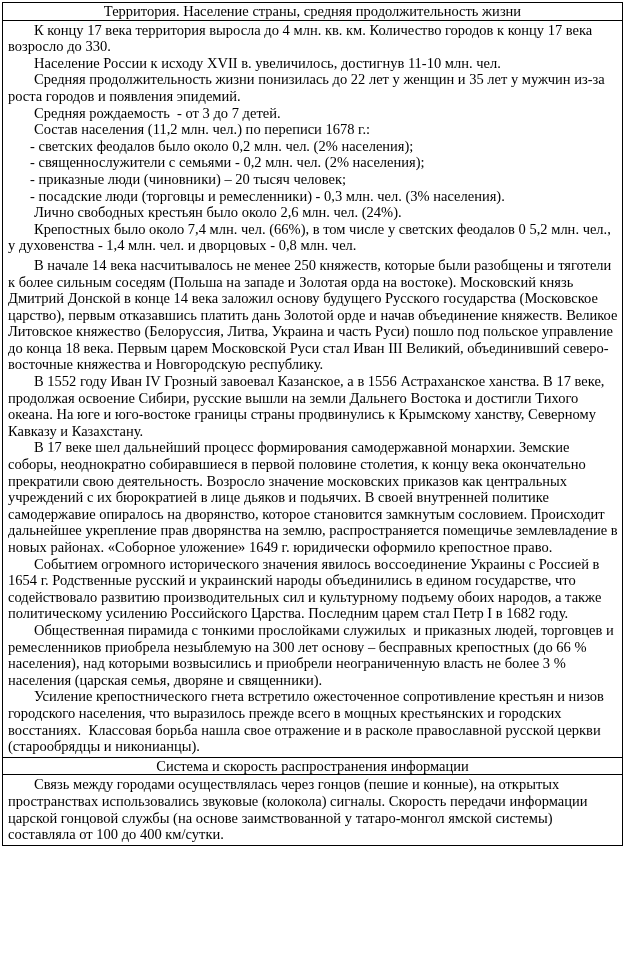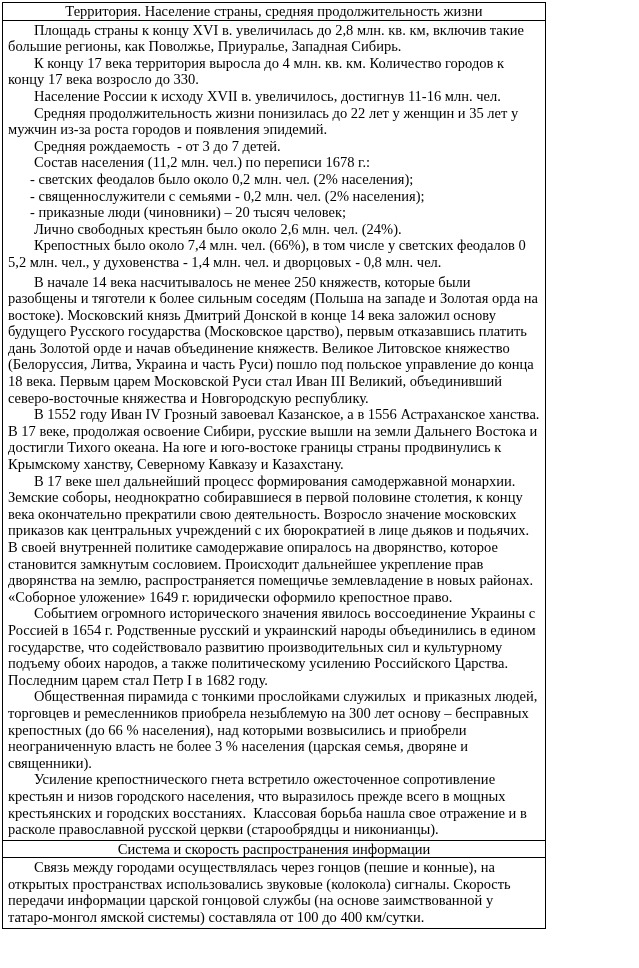--- a/index.html
+++ b/index.html
@@ -14,21 +14,21 @@
     font-family: "Liberation Serif", "DejaVu Serif", serif;
     font-size: 14.5px;
     line-height: 16.6px;
     color: #000000;
     overflow: hidden;
   }
   .doc-table {
     position: absolute;
     left: 2px;
     top: 2px;
-    width: 544px;
+    width: 621px;
     box-sizing: border-box;
     border: 1px solid #000000;
     background: #ffffff;
   }
   .header-row {
     border-top: 1px solid #000000;
     border-bottom: 1px solid #000000;
     text-align: center;
     padding: 0 2px;
   }
@@ -51,29 +51,29 @@
 </style>
 </head>
 <body>
 
 <div class="doc-table" id="doc">
   <div class="section">
     <div class="header-row">
       <span class="header-text">Территория. Население страны, средняя продолжительность жизни</span>
     </div>
     <div class="body-row">
-        <p class="indent">Площадь страны к концу XVI в. увеличилась до 2,8 млн. кв. км, включив такие большие регионы, как Поволжье, Приуралье, Западная Сибирь.</p>
         <p class="indent">К концу 17 века территория выросла до 4 млн. кв. км. Количество городов к концу 17 века возросло до 330.</p>
-        <p class="indent">Население России к исходу XVII в. увеличилось, достигнув 11-16 млн. чел.</p>
+        <p class="indent">Население России к исходу XVII в. увеличилось, достигнув 11-10 млн. чел.</p>
         <p class="indent">Средняя продолжительность жизни понизилась до 22 лет у женщин и 35 лет у мужчин из-за роста городов и появления эпидемий.</p>
         <p class="indent">Средняя рождаемость  - от 3 до 7 детей.</p>
         <p class="indent">Состав населения (11,2 млн. чел.) по переписи 1678 г.:</p>
         <p class="list">- светских феодалов было около 0,2 млн. чел. (2% населения);</p>
         <p class="list">- священнослужители с семьями - 0,2 млн. чел. (2% населения);</p>
         <p class="list">- приказные люди (чиновники) – 20 тысяч человек;</p>
+        <p class="list">- посадские люди (торговцы и ремесленники) - 0,3 млн. чел. (3% населения).</p>
         <p class="indent">Лично свободных крестьян было около 2,6 млн. чел. (24%).</p>
         <p class="indent">Крепостных было около 7,4 млн. чел. (66%), в том числе у светских феодалов 0 5,2 млн. чел., у духовенства - 1,4 млн. чел. и дворцовых - 0,8 млн. чел.</p>
       </div>
   </div>
 
   <div class="section">
     <div class="body-row">
         <p class="indent">В начале 14 века насчитывалось не менее 250 княжеств, которые были разобщены и тяготели к более сильным соседям (Польша на западе и Золотая орда на востоке). Московский князь Дмитрий Донской в конце 14 века заложил основу будущего Русского государства (Московское царство), первым отказавшись платить дань Золотой орде и начав объединение княжеств. Великое Литовское княжество (Белоруссия, Литва, Украина и часть Руси) пошло под польское управление до конца 18 века. Первым царем Московской Руси стал Иван III Великий, объединивший северо-восточные княжества и Новгородскую республику.</p>
         <p class="indent">В 1552 году Иван IV Грозный завоевал Казанское, а в 1556 Астраханское ханства. В 17 веке, продолжая освоение Сибири, русские вышли на земли Дальнего Востока и достигли Тихого океана. На юге и юго-востоке границы страны продвинулись к Крымскому ханству, Северному Кавказу и Казахстану.</p>
         <p class="indent">В 17 веке шел дальнейший процесс формирования самодержавной монархии. Земские соборы, неоднократно собиравшиеся в первой половине столетия, к концу века окончательно прекратили свою деятельность. Возросло значение московских приказов как центральных учреждений с их бюрократией в лице дьяков и подьячих. В своей внутренней политике самодержавие опиралось на дворянство, которое становится замкнутым сословием. Происходит дальнейшее укрепление прав дворянства на землю, распространяется помещичье землевладение в новых районах. «Соборное уложение» 1649 г. юридически оформило крепостное право.</p>

